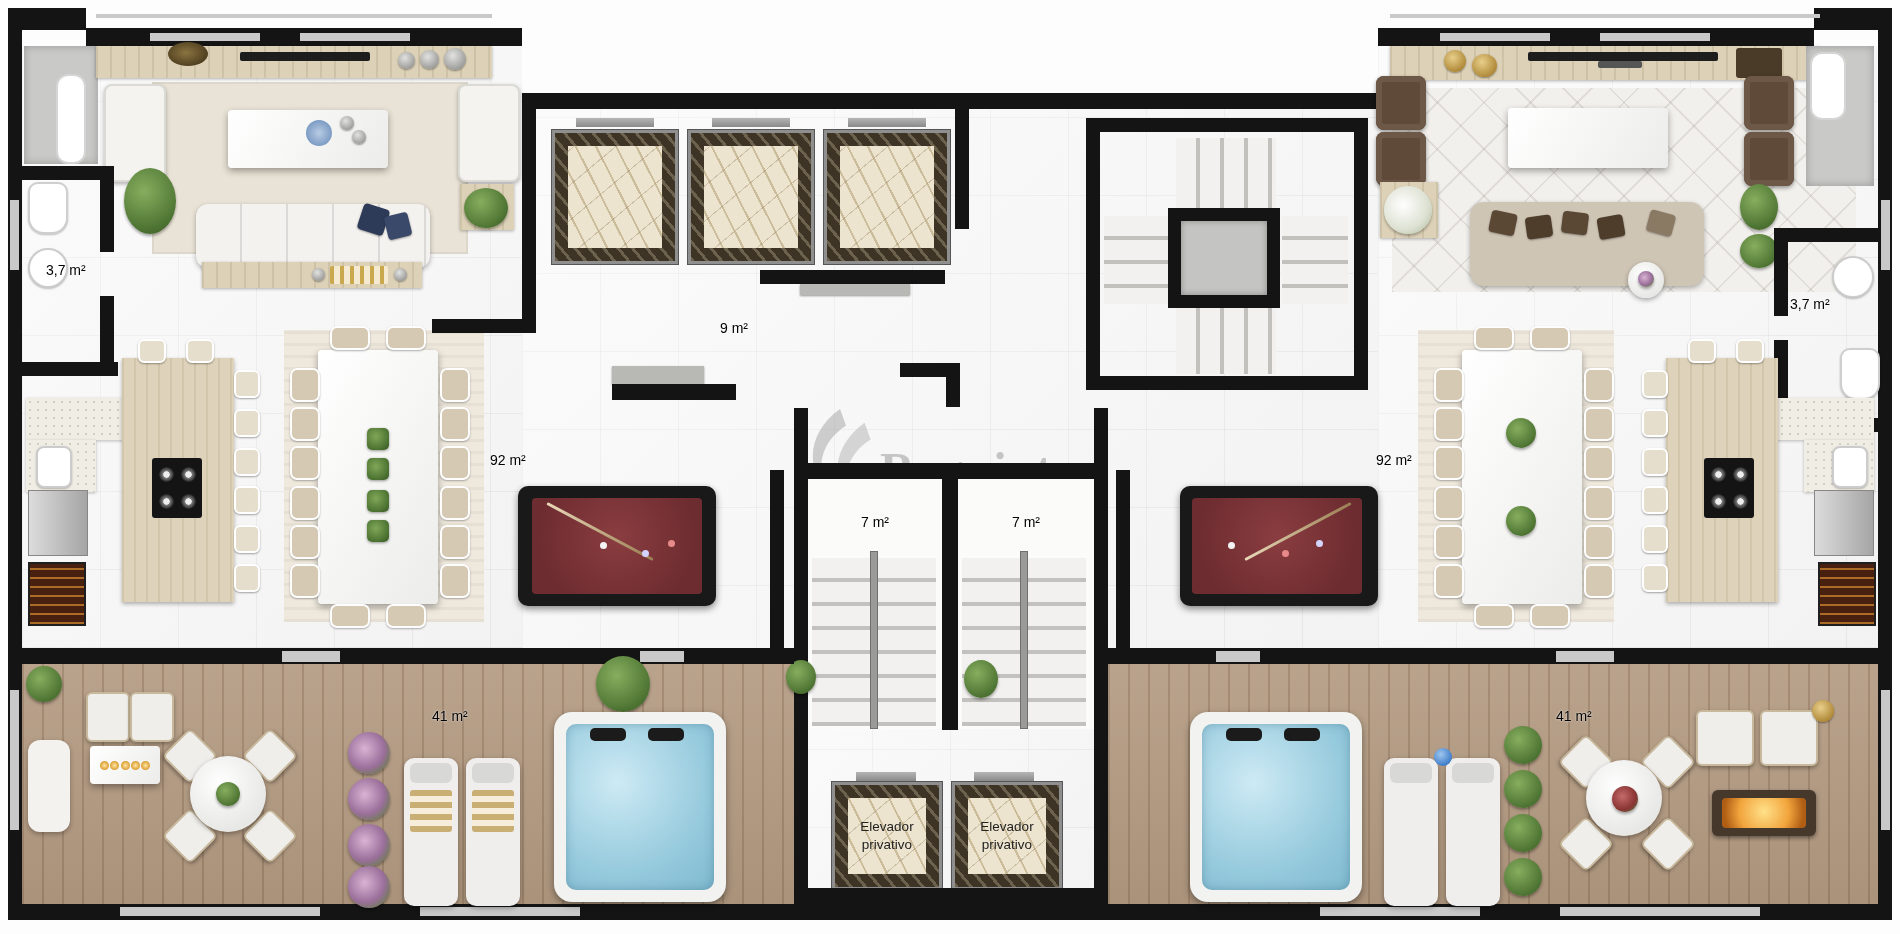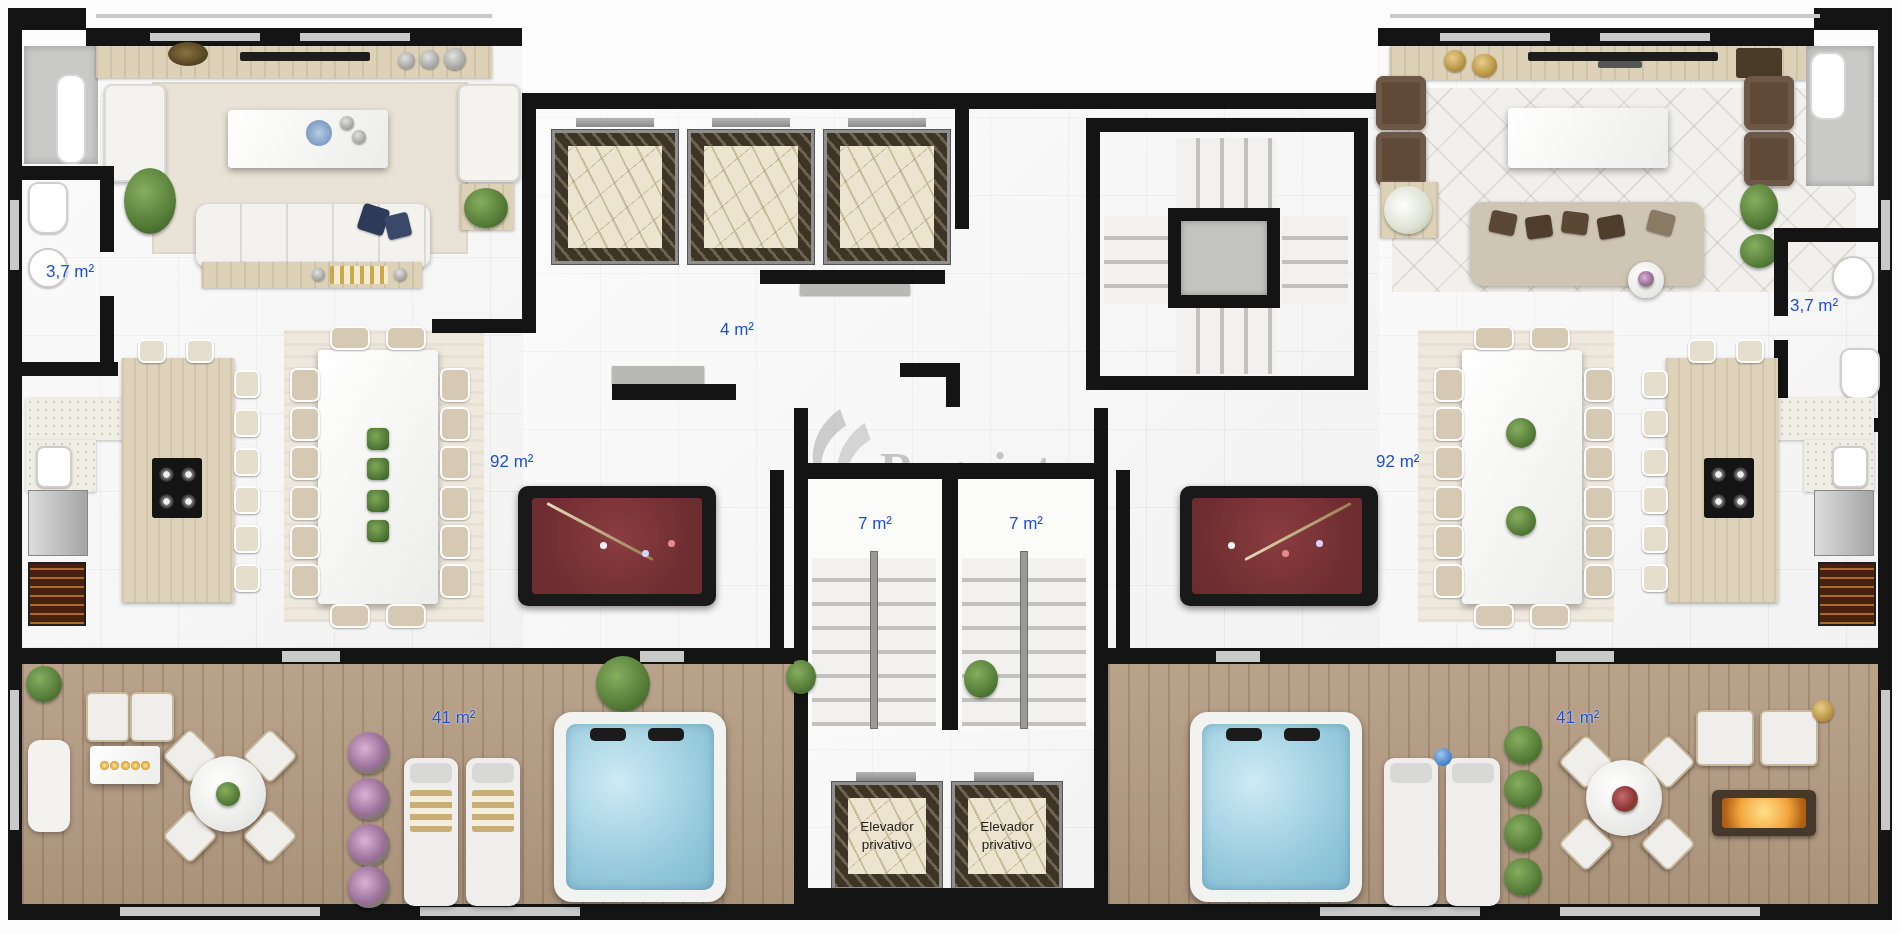--- a/index.html
+++ b/index.html
@@ -7,21 +7,21 @@
   .a{position:absolute}
   .wall{background:#141414}
   .win{background:#c9c9c9}
   .grayroom{background:#c9c9c7;box-shadow:inset 0 0 8px rgba(0,0,0,.25)}
   .shelf{background:#b8b8b5;box-shadow:0 1px 2px rgba(0,0,0,.4)}
   .tile{background-color:#f8f8f8;background-image:linear-gradient(135deg,rgba(255,255,255,.5),rgba(0,0,0,.025)),repeating-linear-gradient(0deg,rgba(0,0,0,.05) 0 1px,transparent 1px 78px),repeating-linear-gradient(90deg,rgba(0,0,0,.05) 0 1px,transparent 1px 78px)}
   .diamond{background-color:#f2f0ec;background-image:repeating-linear-gradient(45deg,rgba(115,110,100,.14) 0 2px,transparent 2px 33px),repeating-linear-gradient(-45deg,rgba(115,110,100,.14) 0 2px,transparent 2px 33px)}
   .deck{background-color:#b49b82;background-image:repeating-linear-gradient(90deg,rgba(80,52,30,.20) 0 2px,transparent 2px 20px),linear-gradient(180deg,rgba(255,255,255,.08),rgba(0,0,0,.06))}
   .rug{background:#e9e2d6;box-shadow:inset 0 0 0 2px rgba(0,0,0,.05)}
   .rug2{background:#eee8dd;background-image:repeating-linear-gradient(0deg,rgba(140,125,100,.08) 0 3px,transparent 3px 12px)}
-  .lbl{font-size:17px;color:#1d4ed8;white-space:nowrap;text-shadow:0 0 2px #fff}
+  .lbl{font-size:14px;color:#000000;white-space:nowrap;text-shadow:0 0 2px #fff}
   .console{background:#ddd2b8;background-image:repeating-linear-gradient(90deg,rgba(120,100,60,.14) 0 2px,transparent 2px 14px);box-shadow:0 1px 3px rgba(0,0,0,.3)}
   .tv{background:#1d1d1d;border-radius:2px}
   .sofa{background:#f3f2ef;border-radius:12px;box-shadow:0 2px 5px rgba(0,0,0,.3)}
   .seatlines{background-image:repeating-linear-gradient(90deg,transparent 0 44px,rgba(0,0,0,.10) 44px 46px)}
   .sofab{background:#cfc5b5;border-radius:14px;box-shadow:0 2px 5px rgba(0,0,0,.3)}
   .armch{background:#f4f3f0;border:2px solid #dcdad5;border-radius:8px;box-shadow:0 2px 4px rgba(0,0,0,.3)}
   .armbr{background:#5f4a3a;border-radius:8px;box-shadow:inset 0 0 0 6px #6d5848,0 2px 4px rgba(0,0,0,.4)}
   .tablew{background:linear-gradient(120deg,#ffffff,#ececea);border-radius:4px;box-shadow:0 3px 7px rgba(0,0,0,.35)}
   .chair{background:#d6c9b4;border:2px solid #fdfdfd;border-radius:7px;box-shadow:0 1px 2px rgba(0,0,0,.3)}
   .col .chair{width:26px;height:30px} .rowc .chair{width:36px;height:20px}
@@ -144,21 +144,21 @@
   <div class="a doorstrip" style="left:848px;top:118px;width:78px;height:9px"></div>
   <div class="a elev" style="left:552px;top:130px;width:120px;height:128px">
       <div class="elevinner"></div>
     </div>
   <div class="a elev" style="left:688px;top:130px;width:120px;height:128px">
       <div class="elevinner"></div>
     </div>
   <div class="a elev" style="left:824px;top:130px;width:120px;height:128px">
       <div class="elevinner"></div>
     </div>
-  <div class="a lbl" style="left:720px;top:320px">4 m²</div>
+  <div class="a lbl" style="left:720px;top:320px">9 m²</div>
 
   <div class="a wall" style="left:794px;top:408px;width:14px;height:322px"></div>
   <div class="a wall" style="left:1094px;top:408px;width:14px;height:322px"></div>
   <div class="a wall" style="left:794px;top:463px;width:314px;height:16px"></div>
   <div class="a wall" style="left:942px;top:463px;width:16px;height:267px"></div>
   <div class="a" style="left:808px;top:479px;width:134px;height:250px;background:#fbfbfa"></div>
   <div class="a" style="left:958px;top:479px;width:136px;height:250px;background:#fbfbfa"></div>
   <div class="a lbl" style="left:808px;top:514px;width:134px;text-align:center">7 m²</div>
   <div class="a lbl" style="left:958px;top:514px;width:136px;text-align:center">7 m²</div>
   <div class="a steps-v" style="left:812px;top:558px;width:58px;height:168px"></div>

